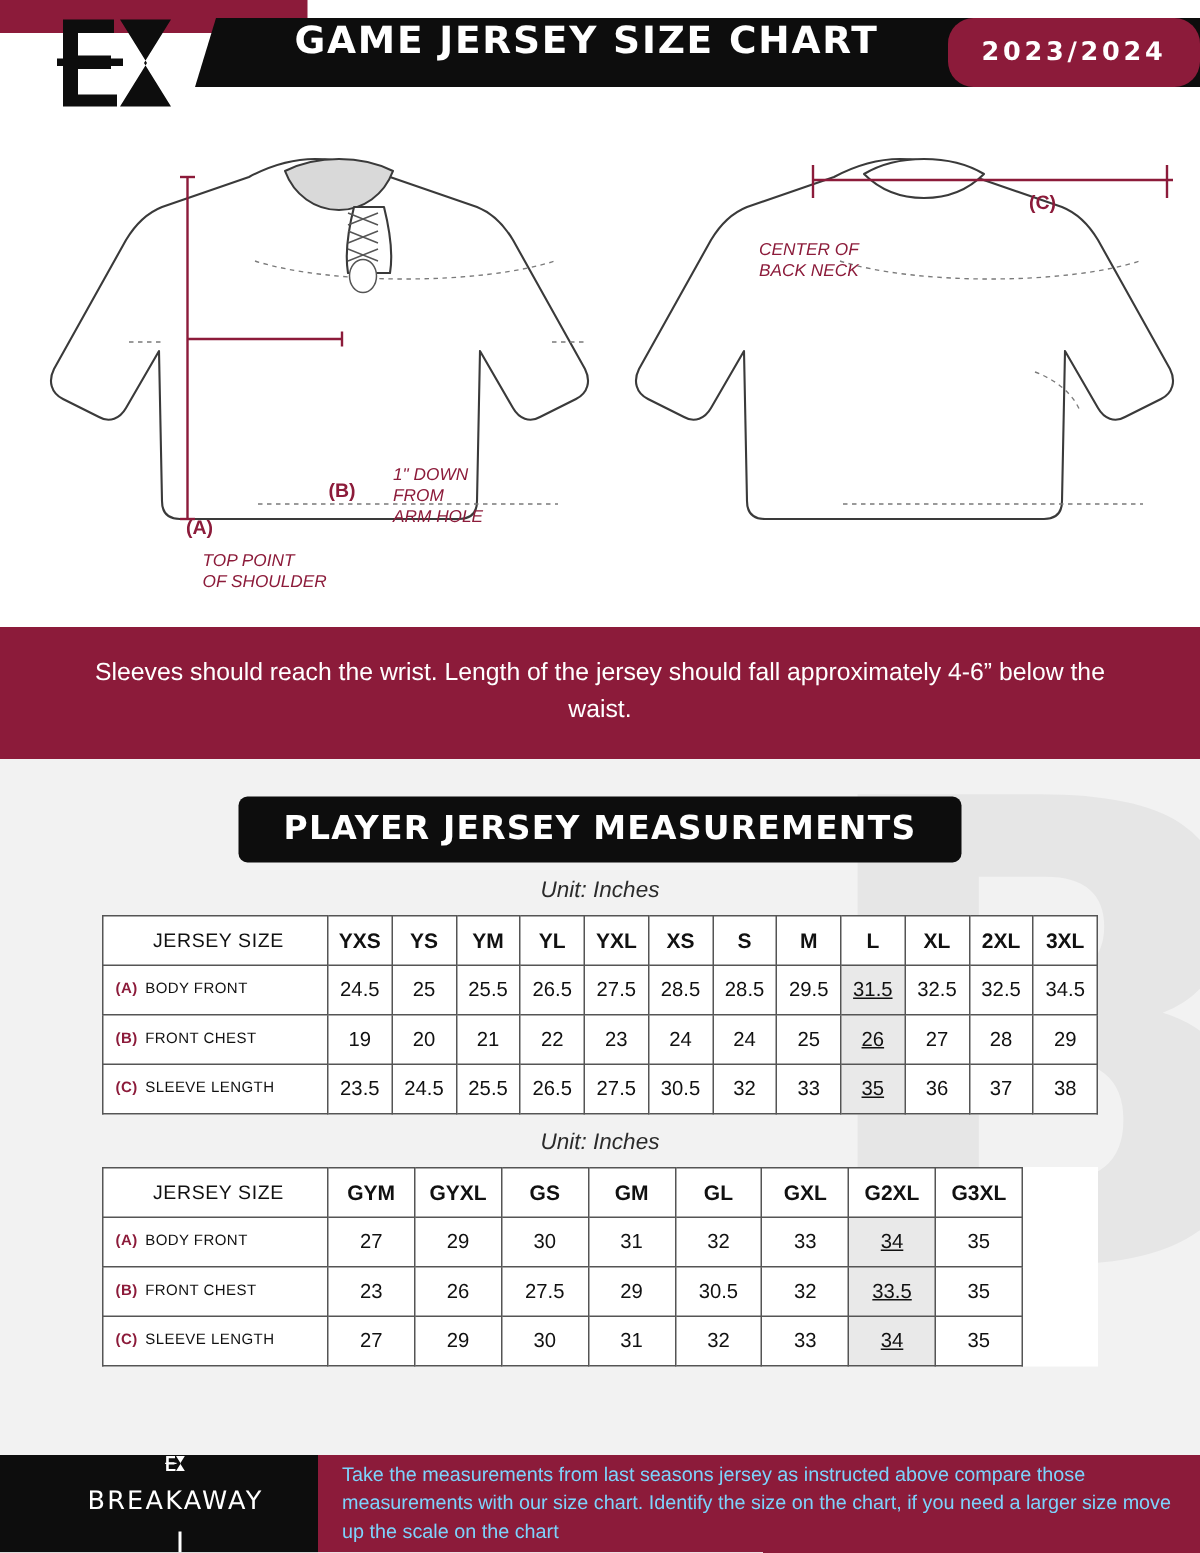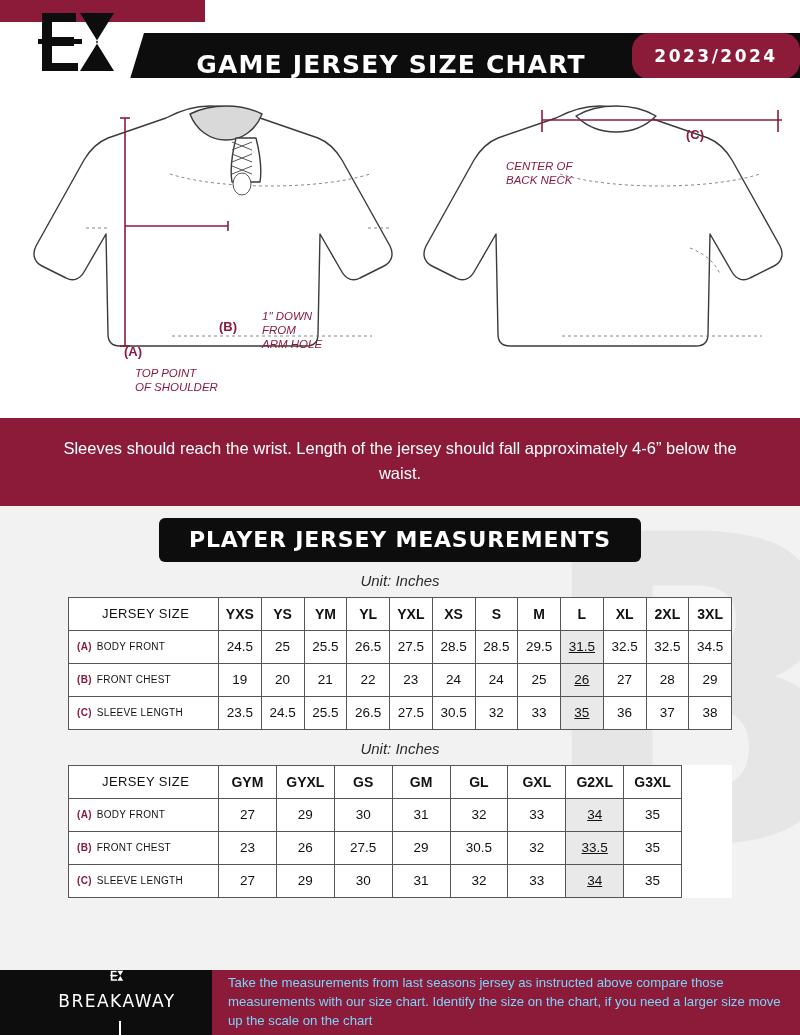--- a/index.html
+++ b/index.html
@@ -44,25 +44,25 @@
     background: #8c1b3a;
   }
   .logo-box {
     position: absolute;
     left: 18px; top: 8px;
     width: 120px; height: 68px;
     display: flex; align-items: center; justify-content: center;
   }
   .title-bar {
     position: absolute;
-    left: 130px; top: 33px;
+    left: 130px; top: 12px;
     right: 0; height: 46px;
     background: #0d0d0d;
     display: flex;
-    align-items: flex-end;
+    align-items: flex-start;
     clip-path: polygon(14px 0, 100% 0, 100% 100%, 0 100%);
   }
   .title-bar .title {
     flex: 1;
     text-align: center;
     color: #ffffff;
     font-size: 25px;
     font-weight: bold;
     letter-spacing: 1.2px;
     font-family: "DejaVu Sans", sans-serif;
@@ -103,20 +103,21 @@
     line-height: 1.5;
     z-index: 2;
   }
 
   
   .section-head-wrap {
     position: relative;
     text-align: center;
     padding-top: 12px;
     z-index: 2;
+    margin-top: 13px;
   }
   .section-head {
     display: inline-block;
     background: #0d0d0d;
     color: #ffffff;
     font-size: 22px;
     font-weight: bold;
     letter-spacing: 0.8px;
     padding: 9px 30px 10px;
     border-radius: 6px;

